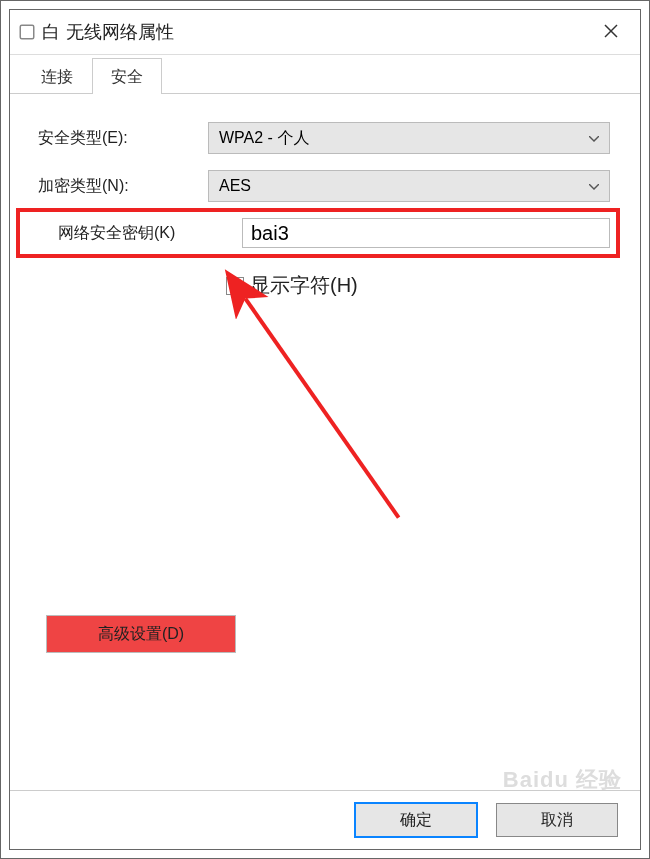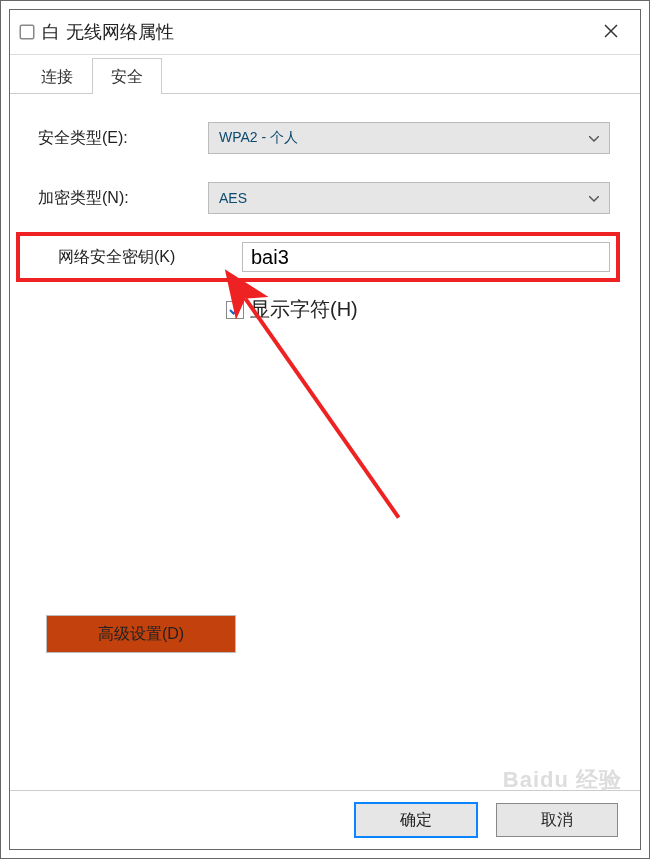--- a/index.html
+++ b/index.html
@@ -22,47 +22,47 @@
   .close-x{font-size:20px;color:#333;width:38px;text-align:center;cursor:default;}
   
   .tabstrip{display:flex;align-items:flex-end;height:38px;padding-left:12px;border-bottom:1px solid #ccc;}
   .tab{
     padding:8px 18px 6px;font-size:16px;color:#333;border:1px solid transparent;border-bottom:none;
     position:relative;top:1px;cursor:default;
   }
   .tab.active{border-color:#ccc;background:#fff;}
   
   .content{padding:28px 30px 0 28px;}
-  .form-row{display:flex;align-items:center;margin-bottom:28px;}
+  .form-row{display:flex;align-items:center;margin-bottom:16px;}
   .form-label{width:170px;font-size:16px;color:#222;}
   .form-control{flex:1;}
   .select{
     height:30px;border:1px solid #bbb;background:#e6e6e6;
     display:flex;align-items:center;justify-content:space-between;
-    padding:0 10px;font-size:14px;color:#0c4a6e;cursor:default;
+    padding:0 10px;font-size:16px;color:#000000;cursor:default;
   }
   .select .chev{color:#555;font-size:12px;}
   .textbox{
     height:30px;border:1px solid #bbb;background:#fff;
     padding:2px 8px;font-size:20px;color:#000;box-sizing:border-box;width:100%;
     display:flex;align-items:center;
   }
   .highlight-frame{
     border:4px solid #e22;padding:6px 6px 6px 24px;margin:-10px -10px 14px -22px;
   }
   .highlight-frame .form-row{margin-bottom:0;}
   .checkbox-row{display:flex;align-items:center;margin-left:188px;font-size:20px;color:#222;}
   .checkbox{
     width:16px;height:16px;border:1px solid #888;margin-right:6px;
     display:flex;align-items:center;justify-content:center;font-size:14px;color:#0066cc;
   }
   
   .advanced-area{position:absolute;left:36px;top:605px;}
   .adv-btn{
-    width:188px;height:36px;background:#c2410c;border:1px solid #bbb;
+    width:188px;height:36px;background:#ef4444;border:1px solid #bbb;
     font-size:16px;color:#222;display:flex;align-items:center;justify-content:center;cursor:default;
   }
   
   .footer{
     position:absolute;left:0;right:0;bottom:0;height:58px;
     border-top:1px solid #ccc;display:flex;align-items:center;justify-content:flex-end;
     padding-right:22px;gap:18px;
   }
   .footer-btn{
     width:120px;height:32px;border:1px solid #888;background:#e6e6e6;

